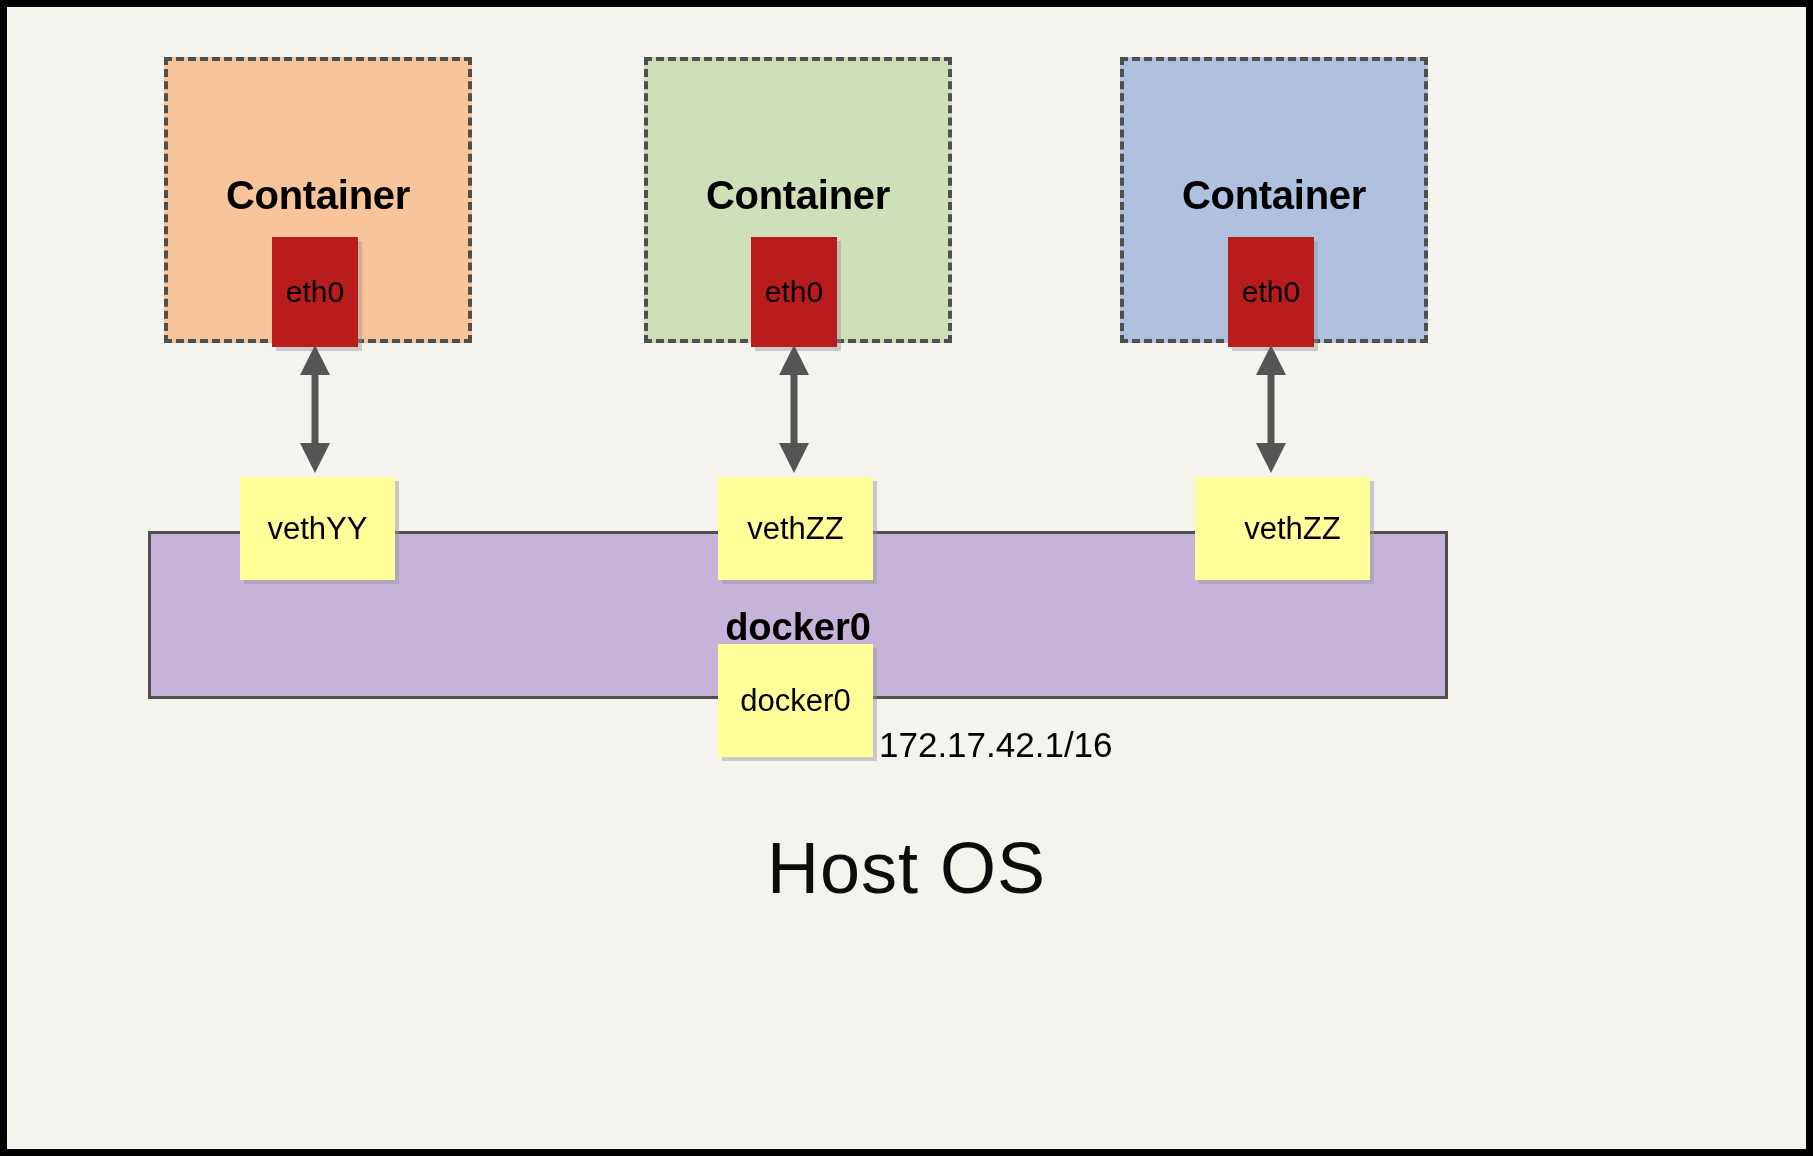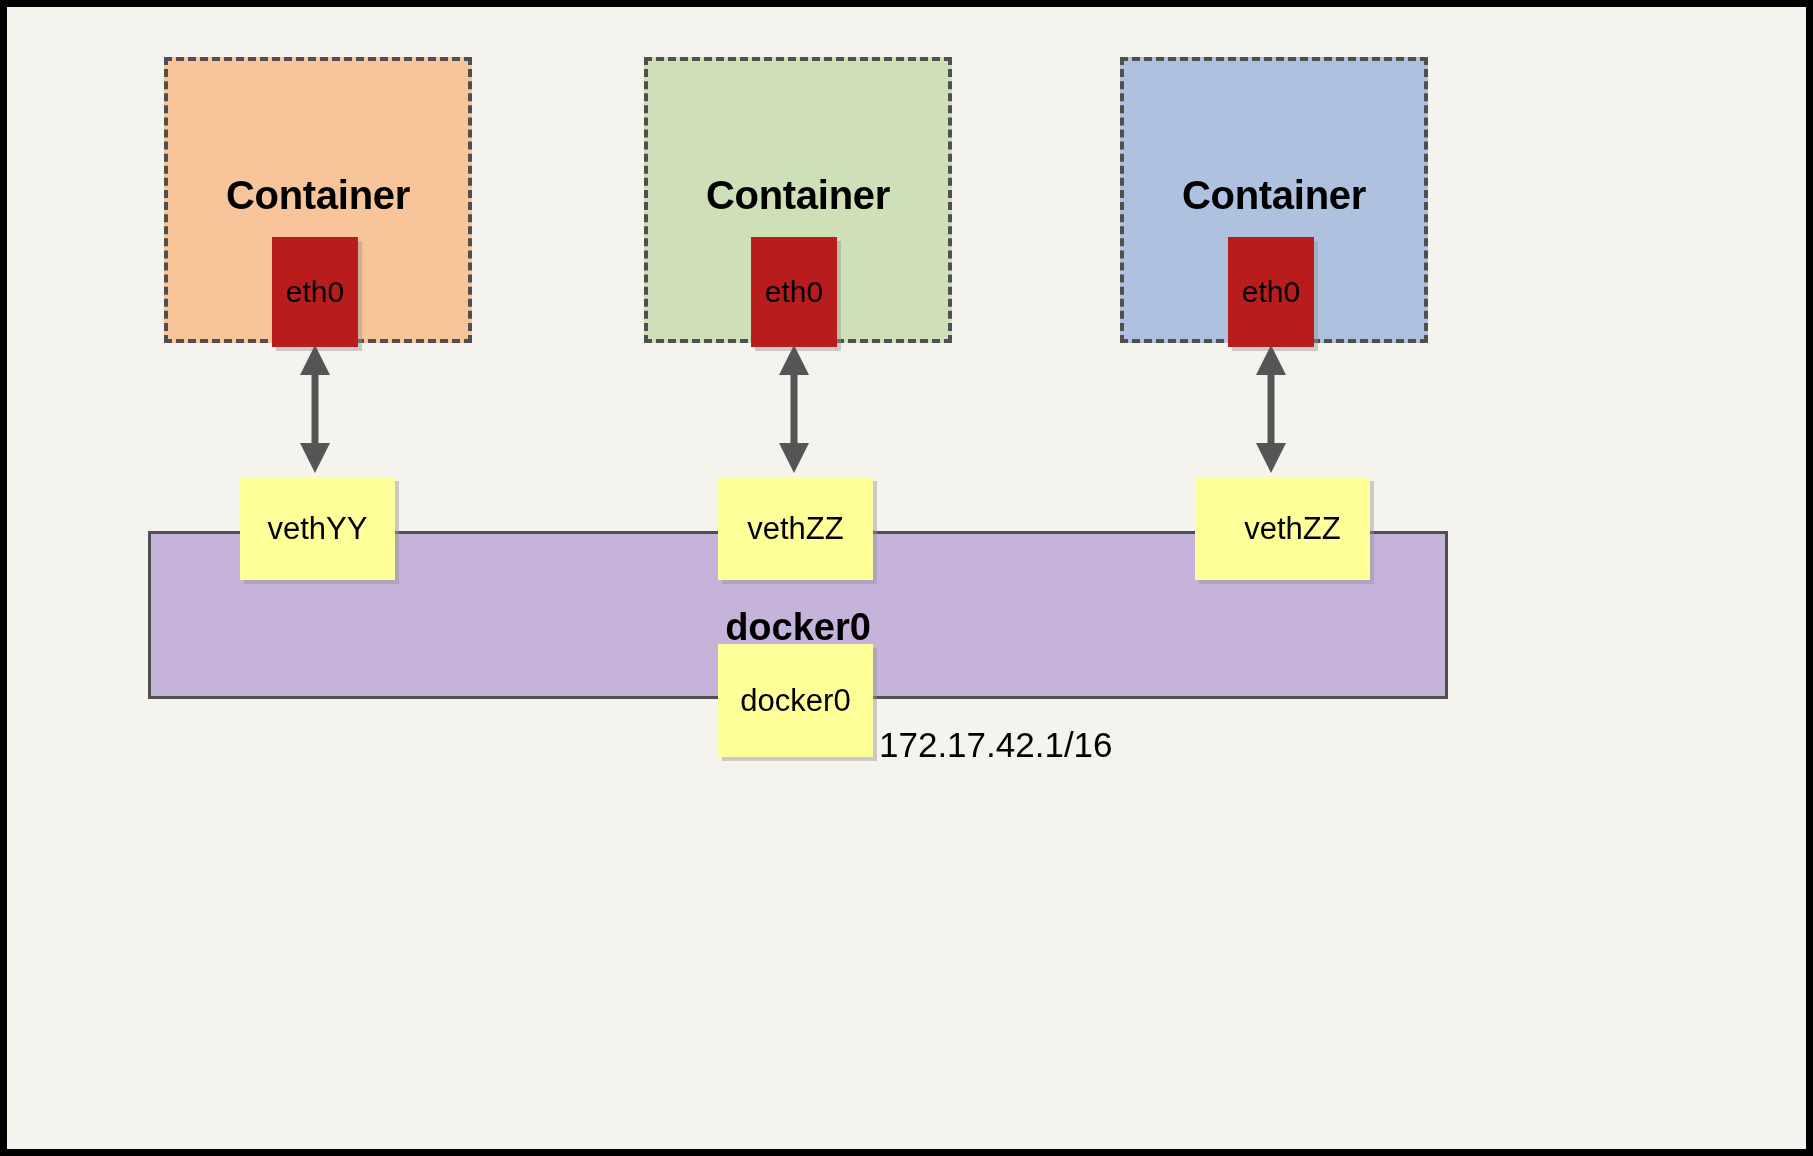--- a/index.html
+++ b/index.html
@@ -209,15 +209,16 @@
     </div>
 
     <div class="veth-box v1">vethYY</div>
     <div class="veth-box v2">vethZZ</div>
     <div class="veth-box v3">vethZZ</div>
 
     <div id="docker0-inner-box">docker0</div>
 
     <div id="ip-label">172.17.42.1/16</div>
 
+    <div id="host-os-title">Host OS</div>
 
   </div>
 </div>
 
 </body></html>

